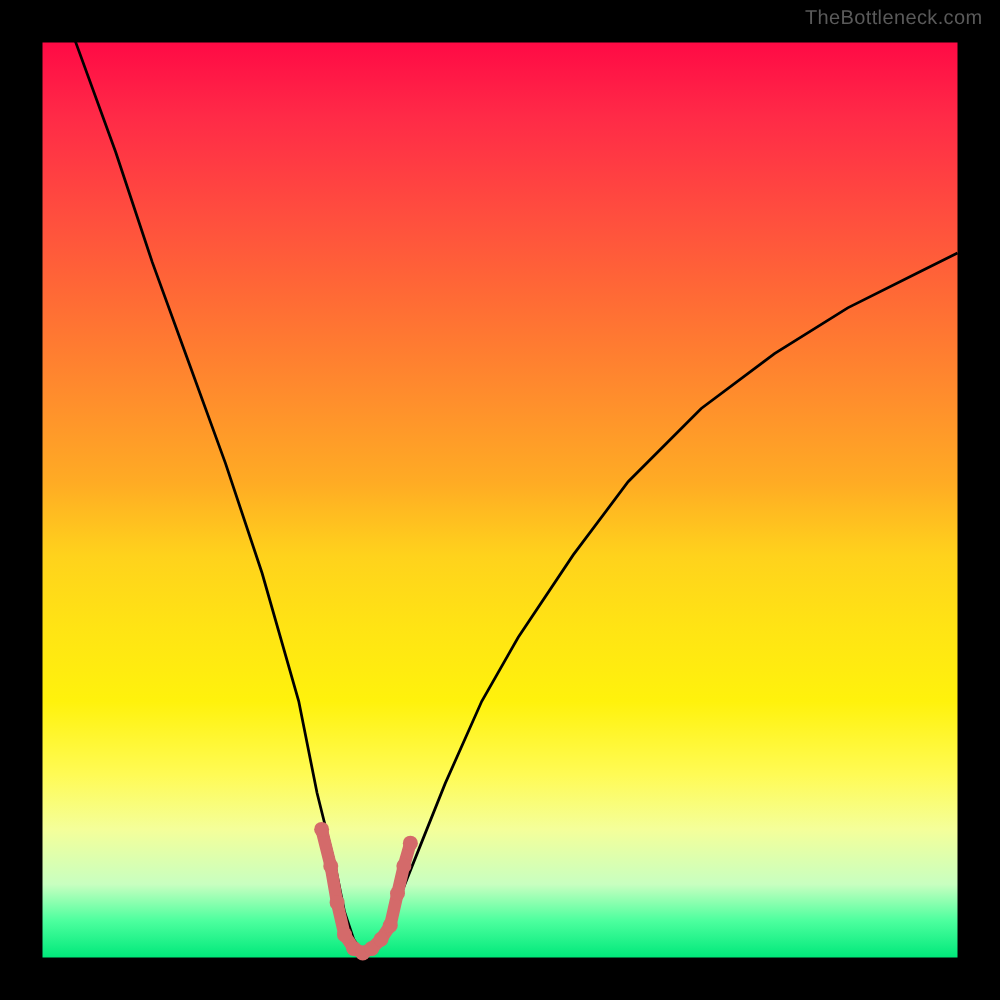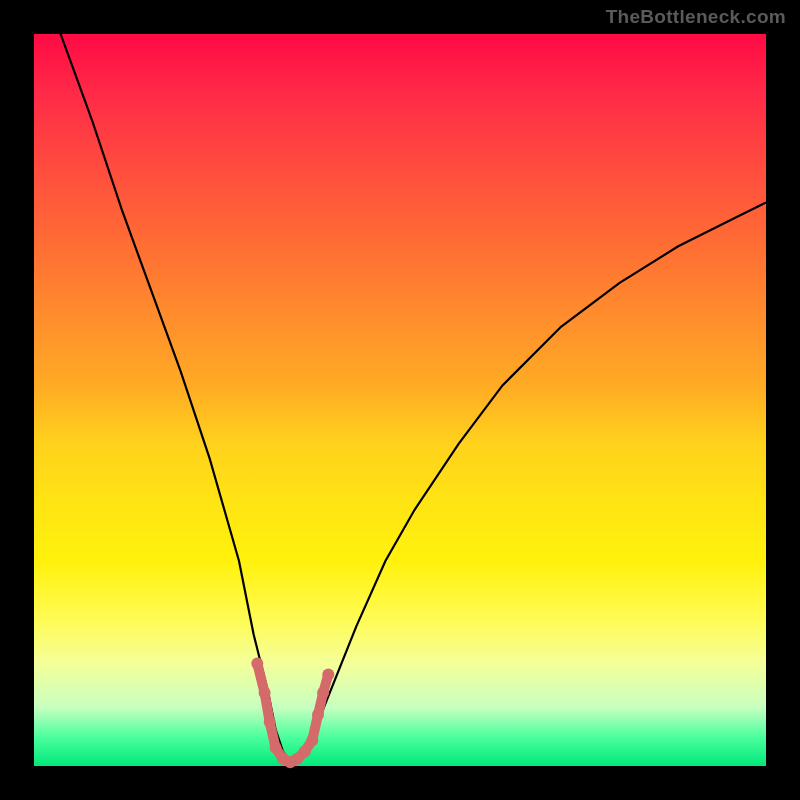--- a/index.html
+++ b/index.html
@@ -8,22 +8,22 @@
     height: 800px;
     background: #000;
     position: relative;
     font-family: Arial, sans-serif;
   }
   .watermark {
     position: absolute;
     top: 6px;
     right: 14px;
     color: #5a5a5a;
-    font-size: 19px;
-    font-weight: 700;
+    font-size: 16px;
+    font-weight: 400;
     letter-spacing: 0.3px;
   }
   .plot-area {
     position: absolute;
     left: 34px;
     top: 34px;
     width: 732px;
     height: 732px;
     background: linear-gradient(to bottom,
       #ff0a45 0%,

